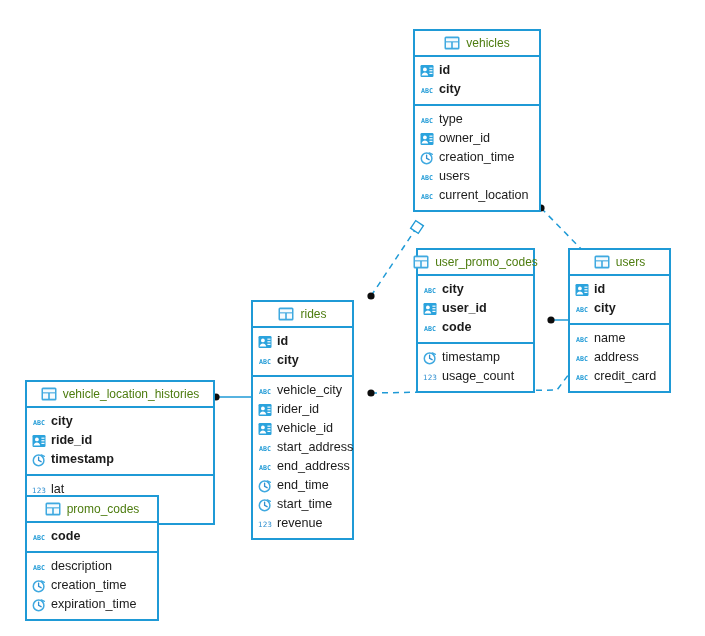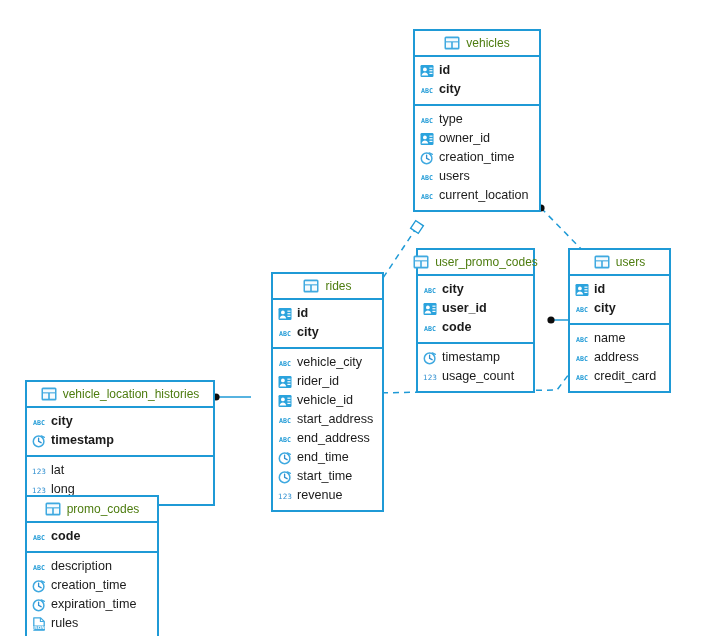--- a/index.html
+++ b/index.html
@@ -322,21 +322,21 @@
         <div class="field">
           <span class="ic">
             <svg width="16" height="12" viewBox="0 0 16 12">
               <text x="8" y="9.2" text-anchor="middle" font-family="DejaVu Sans Mono, monospace" font-size="7.6" font-weight="bold" fill="#1f9ad6">ABC</text>
             </svg>
           </span>
           <span class="fname">credit_card</span>
         </div>
       </div>
     </div>
-    <div class="entity" style="left: 251px; top: 272px; width: 113px; margin-left: 20px;">
+    <div class="entity" style="left: 251px; top: 300px; width: 103px;">
       <div class="entity-title">
         <span class="ic ic-table">
           <svg width="16" height="14" viewBox="0 0 16 14">
             <rect x="0.5" y="0.5" width="15" height="13" rx="1.5" fill="#3fa9e0"></rect>
             <rect x="2" y="2.3" width="12" height="3" fill="#ffffff" opacity="0.95"></rect>
             <rect x="2" y="6.4" width="5.2" height="5.3" fill="#ffffff" opacity="0.95"></rect>
             <rect x="8.8" y="6.4" width="5.2" height="5.3" fill="#ffffff" opacity="0.95"></rect>
           </svg>
         </span>
         <span class="title-text">rides</span>
@@ -462,20 +462,33 @@
           <span class="ic">
             <svg width="16" height="12" viewBox="0 0 16 12">
               <text x="8" y="9.2" text-anchor="middle" font-family="DejaVu Sans Mono, monospace" font-size="7.6" font-weight="bold" fill="#1f9ad6">ABC</text>
             </svg>
           </span>
           <span class="fname">city</span>
         </div>
         <div class="field pk">
           <span class="ic">
             <svg width="14" height="14" viewBox="0 0 14 14">
+              <rect x="0.5" y="1" width="13" height="12" rx="1.2" fill="#2ba3dd"></rect>
+              <circle cx="4.9" cy="5.4" r="1.9" fill="#ffffff"></circle>
+              <path d="M1.6 11.6c0.4-2 1.7-3 3.3-3s2.9 1 3.3 3z" fill="#ffffff"></path>
+              <rect x="9.4" y="3.6" width="3.1" height="1.15" fill="#ffffff"></rect>
+              <rect x="9.4" y="6.2" width="3.1" height="1.15" fill="#ffffff"></rect>
+              <rect x="9.4" y="8.8" width="3.1" height="1.15" fill="#ffffff"></rect>
+            </svg>
+          </span>
+          <span class="fname">ride_id</span>
+        </div>
+        <div class="field pk">
+          <span class="ic">
+            <svg width="14" height="14" viewBox="0 0 14 14">
               <circle cx="6.6" cy="7.4" r="5.3" fill="none" stroke="#3fa9e0" stroke-width="1.5"></circle>
               <path d="M6.6 4.1 L6.6 7.4 L9.1 8.7" fill="none" stroke="#2f8fd0" stroke-width="1.3" stroke-linecap="round"></path>
               <path d="M9.3 1.9 L12.4 3.3" fill="none" stroke="#3fa9e0" stroke-width="1.4" stroke-linecap="round"></path>
             </svg>
           </span>
           <span class="fname">timestamp</span>
         </div>
       </div>
       <div class="field-group cols">
         <div class="field">
@@ -540,26 +553,15 @@
         <div class="field">
           <span class="ic">
             <svg width="14" height="14" viewBox="0 0 14 14">
               <circle cx="6.6" cy="7.4" r="5.3" fill="none" stroke="#3fa9e0" stroke-width="1.5"></circle>
               <path d="M6.6 4.1 L6.6 7.4 L9.1 8.7" fill="none" stroke="#2f8fd0" stroke-width="1.3" stroke-linecap="round"></path>
               <path d="M9.3 1.9 L12.4 3.3" fill="none" stroke="#3fa9e0" stroke-width="1.4" stroke-linecap="round"></path>
             </svg>
           </span>
           <span class="fname">expiration_time</span>
         </div>
-        <div class="field">
-          <span class="ic">
-            <svg width="14" height="14" viewBox="0 0 14 14">
-              <path d="M1.8 0.9 H8.6 L12.2 4.4 V13.1 H1.8 Z" fill="#ffffff" stroke="#3fa9e0" stroke-width="1.3" stroke-linejoin="round"></path>
-              <path d="M8.4 1.1 V4.5 H11.9" fill="none" stroke="#3fa9e0" stroke-width="1.1"></path>
-              <rect x="1.1" y="8.6" width="11.8" height="4.6" rx="0.6" fill="#3fa9e0"></rect>
-              <text x="7" y="12.3" text-anchor="middle" font-family="DejaVu Sans, sans-serif" font-size="4.2" font-weight="bold" fill="#ffffff">JSON</text>
-            </svg>
-          </span>
-          <span class="fname">rules</span>
-        </div>
       </div>
     </div>
   </div>
 
 </body></html>

